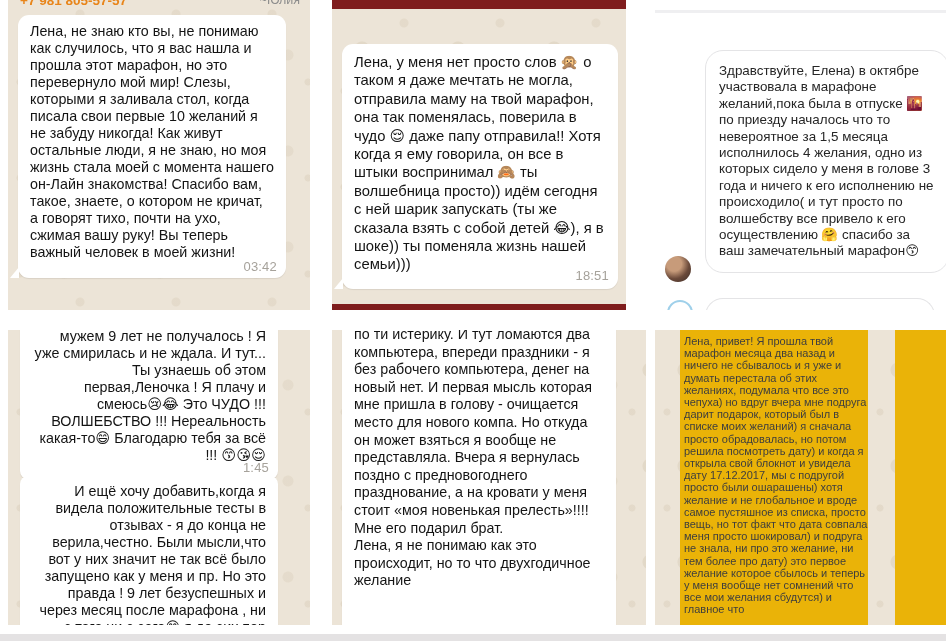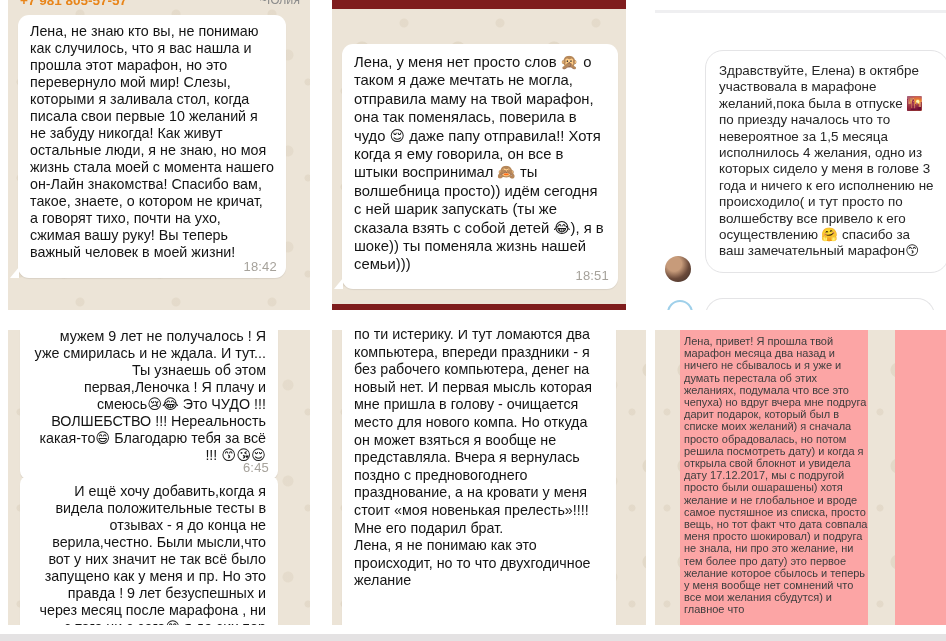--- a/index.html
+++ b/index.html
@@ -61,21 +61,21 @@
   #p3 .avatar2{position:absolute;left:12px;top:300px;width:22px;height:22px;border-radius:50%;
     background:#fff;border:2px solid #9fd0ea;}
   
   #p4 .bubble{font-size:14.3px;line-height:17px;text-align:right;}
   #p4 .b1{top:-8px;left:12px;width:234px;padding:6px 12px 15px 12px;border-radius:0 0 8px 8px;}
   #p4 .b2{top:146px;left:12px;width:234px;height:170px;padding:7px 12px;border-radius:8px 8px 0 0;}
   
   #p5 .bubble{top:-12px;left:10px;width:250px;height:330px;padding:8px 12px;
     font-size:14.3px;line-height:17.6px;border-radius:8px;}
   
-  #p6{background:#fca5a5;}
+  #p6{background:#eab308;}
   #p6 .strip{position:absolute;top:0;bottom:0;}
   #p6 .strip.l{left:0;width:25px;}
   #p6 .strip.r{left:213px;width:27px;}
   #p6 .small-txt{position:absolute;top:5px;left:29px;width:184px;
     font-size:11px;line-height:12.2px;color:#3e3e3e;white-space:pre-line;}
   
   #bottom-bar{position:absolute;left:0;right:0;top:634px;height:7px;background:#e4e2e3;}
 </style>
 </head>
 <body>
@@ -84,21 +84,21 @@
 
   <div class="panel" id="p1" style="left:8px;top:0;width:302px;height:310px;">
     <div class="wa-bg"></div>
     <div class="wa-header">
       <span class="contact">+7 981 805-57-57</span>
       <span class="peer">~Юлия</span>
     </div>
     <div class="bubble">
       <span class="tail"></span>
       <span class="txt">Лена, не знаю кто вы, не понимаю как случилось, что я вас нашла и прошла этот марафон, но это перевернуло мой мир! Слезы, которыми я заливала стол, когда писала свои первые 10 желаний я не забуду никогда! Как живут остальные люди, я не знаю, но моя жизнь стала моей с момента нашего он-Лайн знакомства! Спасибо вам, такое, знаете, о котором не кричат, а говорят тихо, почти на ухо, сжимая вашу руку! Вы теперь важный человек в моей жизни!</span>
-      <span class="time">18:42</span>
+      <span class="time">03:42</span>
     </div>
   </div>
 
   <div class="panel" id="p2" style="left:332px;top:0;width:294px;height:310px;">
     <div class="wa-bg"></div>
     <div class="bubble">
       <span class="tail"></span>
       <span class="txt">Лена, у меня нет просто слов 🙊 о таком я даже мечтать не могла, отправила маму на твой марафон, она так поменялась, поверила в чудо 😌 даже папу отправила!! Хотя когда я ему говорила, он все в штыки воспринимал 🙈 ты волшебница просто)) идём сегодня с ней шарик запускать (ты же сказала взять с собой детей 😂), я в шоке)) ты поменяла жизнь нашей семьи)))</span>
       <span class="time">18:51</span>
     </div>
@@ -111,21 +111,21 @@
     </div>
     <div class="avatar"></div>
     <div class="ig-bubble2"></div>
     <div class="avatar2"></div>
   </div>
 
   <div class="panel" id="p4" style="left:8px;top:330px;width:302px;height:295px;">
     <div class="wa-bg"></div>
     <div class="bubble b1">
       <span class="txt">мужем 9 лет не получалось ! Я уже смирилась и не ждала.  И тут... Ты узнаешь об этом первая,Леночка ! Я плачу и смеюсь😢😂 Это ЧУДО !!! ВОЛШЕБСТВО !!! Нереальность какая-то😄 Благодарю тебя за всё !!! 😙😘😌</span>
-      <span class="time">6:45</span>
+      <span class="time">1:45</span>
     </div>
     <div class="bubble b2">
       <span class="txt">И ещё хочу добавить,когда я видела положительные тесты в отзывах - я до конца не верила,честно. Были мысли,что вот у них значит не так всё было запущено как у меня и пр. Но это правда ! 9 лет безуспешных и через месяц после марафона , ни с того ни с сего😊 я до сих пор</span>
     </div>
   </div>
 
   <div class="panel" id="p5" style="left:332px;top:330px;width:314px;height:295px;">
     <div class="wa-bg"></div>
     <div class="bubble">
       <span class="txt">по ти истерику. И тут ломаются два компьютера, впереди праздники - я без рабочего компьютера, денег на новый нет. И первая мысль которая мне пришла в голову - очищается место для нового компа. Но откуда он может взяться я вообще не представляла. Вчера я вернулась поздно с предновогоднего празднование, а на кровати у меня стоит «моя новенькая прелесть»!!!! Мне его подарил брат.

